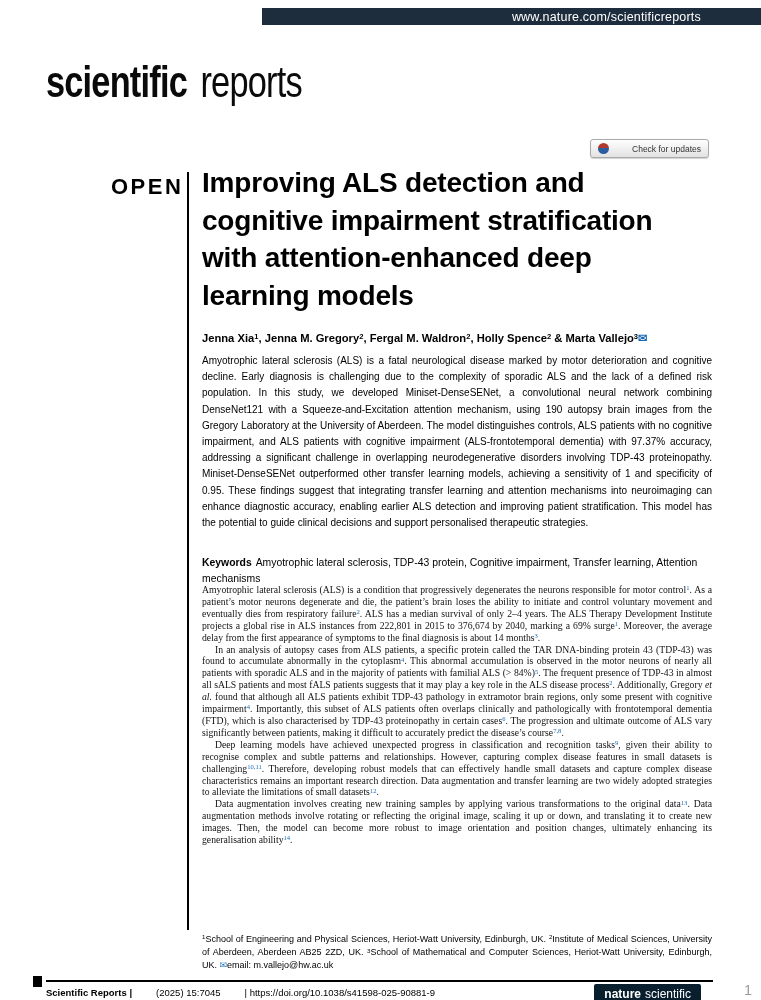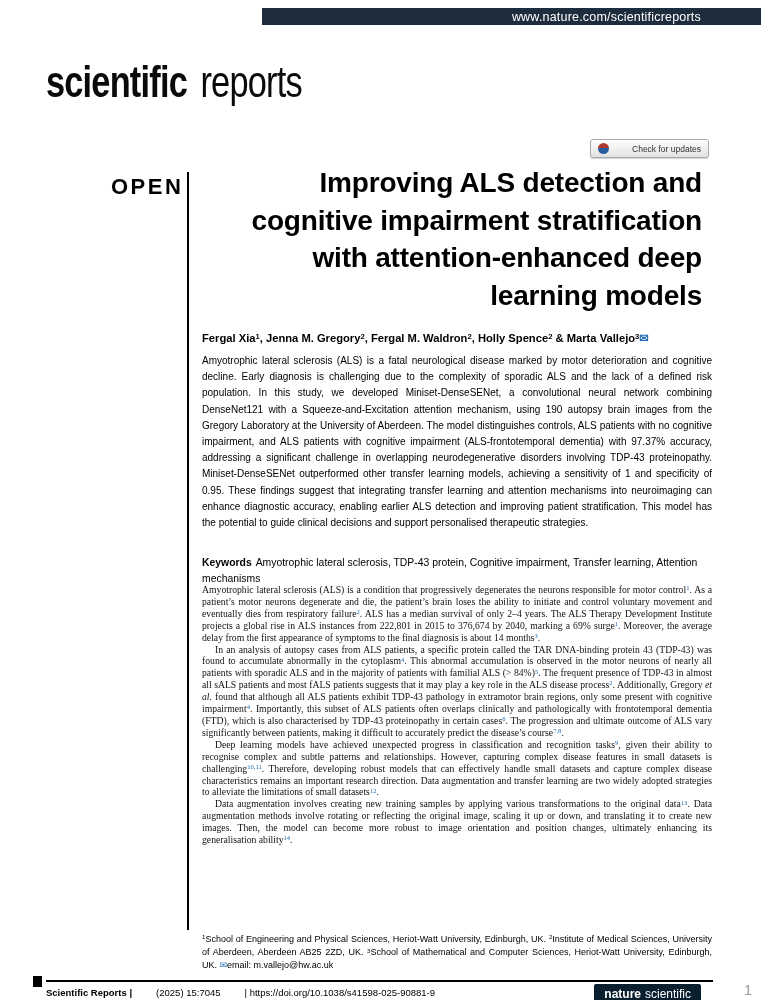--- a/index.html
+++ b/index.html
@@ -43,21 +43,21 @@
   
   .open{
     position:absolute; left:111px; top:174px; font-size:22px; font-weight:bold;
     letter-spacing:2.5px; color:#000;
   }
   
   .vrule{ position:absolute; left:187px; top:172px; width:2px; height:758px; background:#000; }
   
   .title{
     position:absolute; left:202px; top:164px; width:500px; margin:0;
-    font-size:28px; line-height:37.5px; font-weight:bold; letter-spacing:-.2px; color:#000;text-align:right;
+    font-size:28px; line-height:37.5px; font-weight:bold; letter-spacing:-.2px; color:#000;
   }
   
   .authors{
     position:absolute; left:202px; top:331px; width:510px;
     font-size:11.2px; font-weight:bold; line-height:14px;
   }
   
   .abstract{
     position:absolute; left:202px; top:353px; width:510px;
     font-size:10px; line-height:16.2px; font-weight:normal; text-align:justify;
@@ -123,21 +123,21 @@
     <span class="cm-icon"></span>
     <span>Check for updates</span>
   </div>
 
   <div class="open">OPEN</div>
 
   <div class="vrule"></div>
 
   <h1 class="title">Improving ALS detection and cognitive impairment stratification with attention-enhanced deep learning models</h1>
 
-  <div class="authors"><span>Fergal Xia</span><sup class="sup">1</sup><span>, Jenna M. Gregory</span><sup class="sup">2</sup><span>, Fergal M. Waldron</span><sup class="sup">2</sup><span>, Holly Spence</span><sup class="sup">2</sup><span> &amp; Marta Vallejo</span><sup class="sup">3</sup><span class="env">✉</span></div>
+  <div class="authors"><span>Jenna Xia</span><sup class="sup">1</sup><span>, Jenna M. Gregory</span><sup class="sup">2</sup><span>, Fergal M. Waldron</span><sup class="sup">2</sup><span>, Holly Spence</span><sup class="sup">2</sup><span> &amp; Marta Vallejo</span><sup class="sup">3</sup><span class="env">✉</span></div>
 
   <div class="abstract">Amyotrophic lateral sclerosis (ALS) is a fatal neurological disease marked by motor deterioration and cognitive decline. Early diagnosis is challenging due to the complexity of sporadic ALS and the lack of a defined risk population. In this study, we developed Miniset-DenseSENet, a convolutional neural network combining DenseNet121 with a Squeeze-and-Excitation attention mechanism, using 190 autopsy brain images from the Gregory Laboratory at the University of Aberdeen. The model distinguishes controls, ALS patients with no cognitive impairment, and ALS patients with cognitive impairment (ALS-frontotemporal dementia) with 97.37% accuracy, addressing a significant challenge in overlapping neurodegenerative disorders involving TDP-43 proteinopathy. Miniset-DenseSENet outperformed other transfer learning models, achieving a sensitivity of 1 and specificity of 0.95. These findings suggest that integrating transfer learning and attention mechanisms into neuroimaging can enhance diagnostic accuracy, enabling earlier ALS detection and improving patient stratification. This model has the potential to guide clinical decisions and support personalised therapeutic strategies.</div>
 
   <div class="keywords">
     <span class="kw-label">Keywords</span><span>Amyotrophic lateral sclerosis, TDP-43 protein, Cognitive impairment, Transfer learning, Attention mechanisms</span>
   </div>
 
   <div class="body-text">
     <p><span>Amyotrophic lateral sclerosis (ALS) is a condition that progressively degenerates the neurons responsible for motor control</span><sup class="sup blue">1</sup><span>. As a patient’s motor neurons degenerate and die, the patient’s brain loses the ability to initiate and control voluntary movement and eventually dies from respiratory failure</span><sup class="sup blue">2</sup><span>. ALS has a median survival of only 2–4 years. The ALS Therapy Development Institute projects a global rise in ALS instances from 222,801 in 2015 to 376,674 by 2040, marking a 69% surge</span><sup class="sup blue">1</sup><span>. Moreover, the average delay from the first appearance of symptoms to the final diagnosis is about 14 months</span><sup class="sup blue">3</sup><span>.</span></p>
     <p><span>In an analysis of autopsy cases from ALS patients, a specific protein called the TAR DNA-binding protein 43 (TDP-43) was found to accumulate abnormally in the cytoplasm</span><sup class="sup blue">4</sup><span>. This abnormal accumulation is observed in the motor neurons of nearly all patients with sporadic ALS and in the majority of patients with familial ALS (&gt; 84%)</span><sup class="sup blue">5</sup><span>. The frequent presence of TDP-43 in almost all sALS patients and most fALS patients suggests that it may play a key role in the ALS disease process</span><sup class="sup blue">2</sup><span>. Additionally, Gregory </span><span class="ital">et al.</span><span> found that although all ALS patients exhibit TDP-43 pathology in extramotor brain regions, only some present with cognitive impairment</span><sup class="sup blue">4</sup><span>. Importantly, this subset of ALS patients often overlaps clinically and pathologically with frontotemporal dementia (FTD), which is also characterised by TDP-43 proteinopathy in certain cases</span><sup class="sup blue">6</sup><span>. The progression and ultimate outcome of ALS vary significantly between patients, making it difficult to accurately predict the disease’s course</span><sup class="sup blue">7,8</sup><span>.</span></p>

